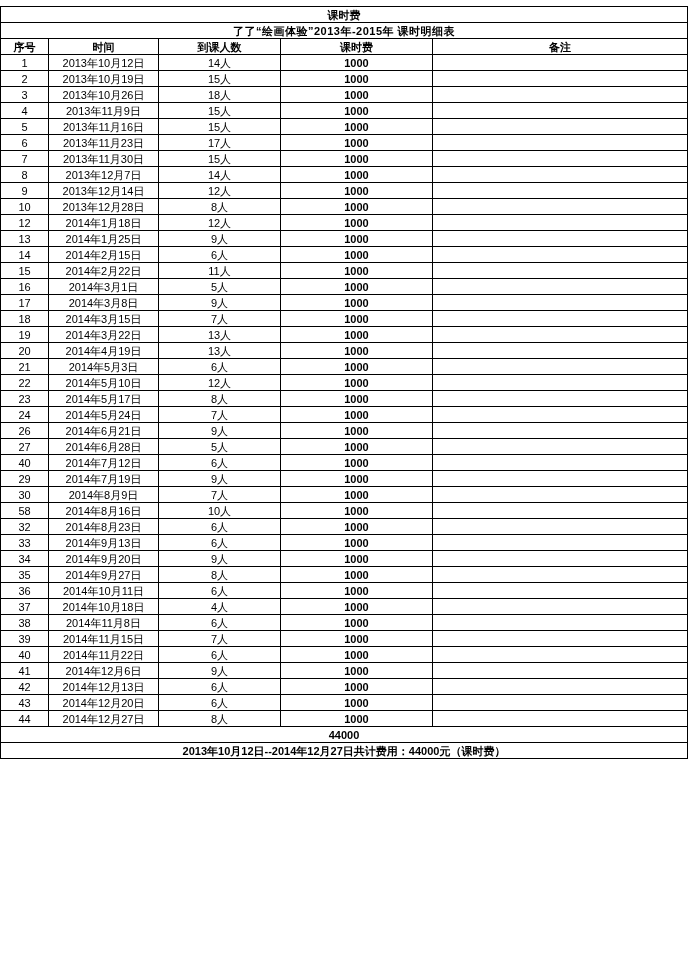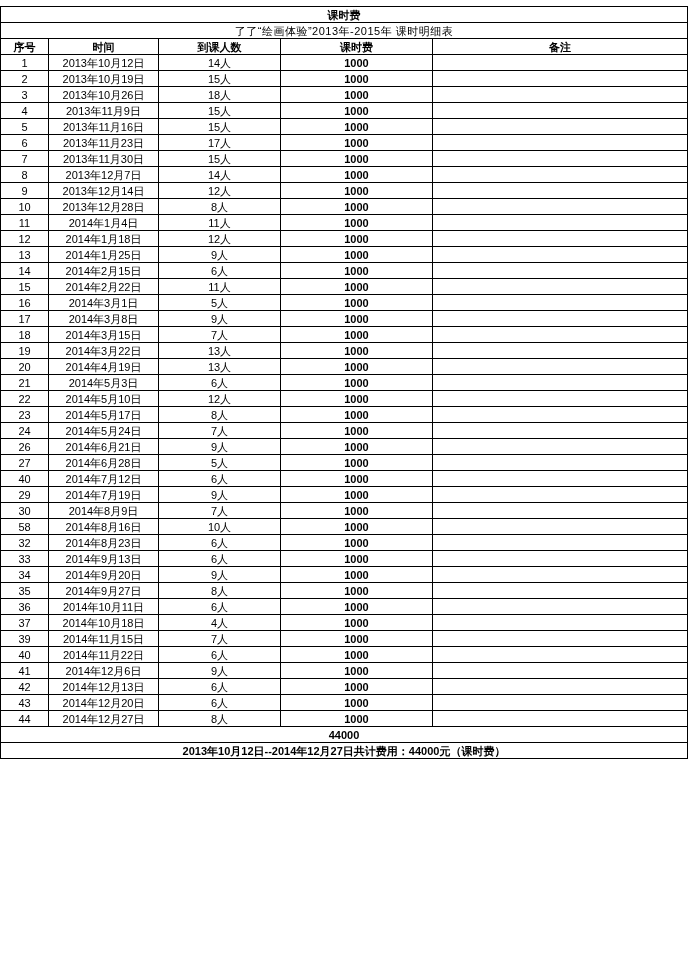--- a/index.html
+++ b/index.html
@@ -49,21 +49,21 @@
     font-weight: bold;
     border: 1px solid #000000;
   }
   .title-row td.outer {
     border-left: 1px solid #000000;
     border-right: 1px solid #000000;
   }
   .subtitle-row td {
     height: 22px;
     font-size: 13px;
-    font-weight: normal;
+    font-weight: bold;
     letter-spacing: 0.5px;
   }
   .header-row td {
     height: 19px;
     font-size: 12px;
     font-weight: bold;
   }
   td.date-cell {
     color: #ff0000;
     text-align: left;
@@ -192,27 +192,20 @@
           <td class="note-cell"></td>
         </tr>
       <tr>
           <td class="seq-cell">10</td>
           <td class="date-cell">2013年12月28日</td>
           <td class="count-cell">8人</td>
           <td class="fee-cell">1000</td>
           <td class="note-cell"></td>
         </tr>
       <tr>
-          <td class="seq-cell">11</td>
-          <td class="date-cell">2014年1月4日</td>
-          <td class="count-cell">11人</td>
-          <td class="fee-cell">1000</td>
-          <td class="note-cell"></td>
-        </tr>
-      <tr>
           <td class="seq-cell">12</td>
           <td class="date-cell">2014年1月18日</td>
           <td class="count-cell">12人</td>
           <td class="fee-cell">1000</td>
           <td class="note-cell"></td>
         </tr>
       <tr>
           <td class="seq-cell">13</td>
           <td class="date-cell">2014年1月25日</td>
           <td class="count-cell">9人</td>
@@ -370,20 +363,27 @@
           <td class="seq-cell">36</td>
           <td class="date-cell">2014年10月11日</td>
           <td class="count-cell">6人</td>
           <td class="fee-cell">1000</td>
           <td class="note-cell"></td>
         </tr>
       <tr>
           <td class="seq-cell">37</td>
           <td class="date-cell">2014年10月18日</td>
           <td class="count-cell">4人</td>
+          <td class="fee-cell">1000</td>
+          <td class="note-cell"></td>
+        </tr>
+      <tr>
+          <td class="seq-cell">38</td>
+          <td class="date-cell">2014年11月8日</td>
+          <td class="count-cell">6人</td>
           <td class="fee-cell">1000</td>
           <td class="note-cell"></td>
         </tr>
       <tr>
           <td class="seq-cell">39</td>
           <td class="date-cell">2014年11月15日</td>
           <td class="count-cell">7人</td>
           <td class="fee-cell">1000</td>
           <td class="note-cell"></td>
         </tr>

